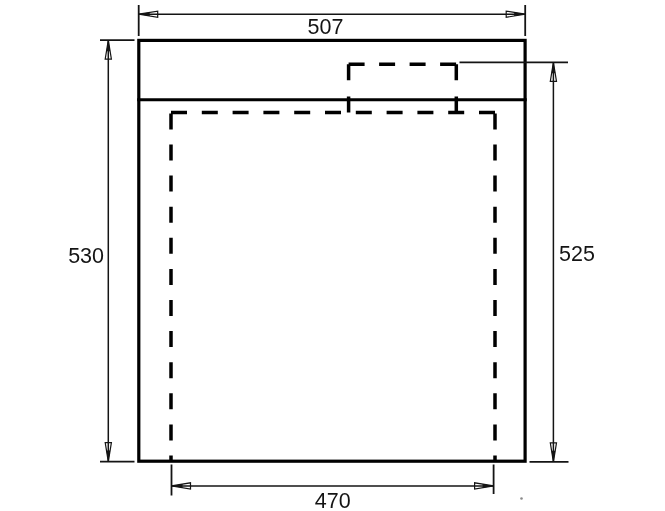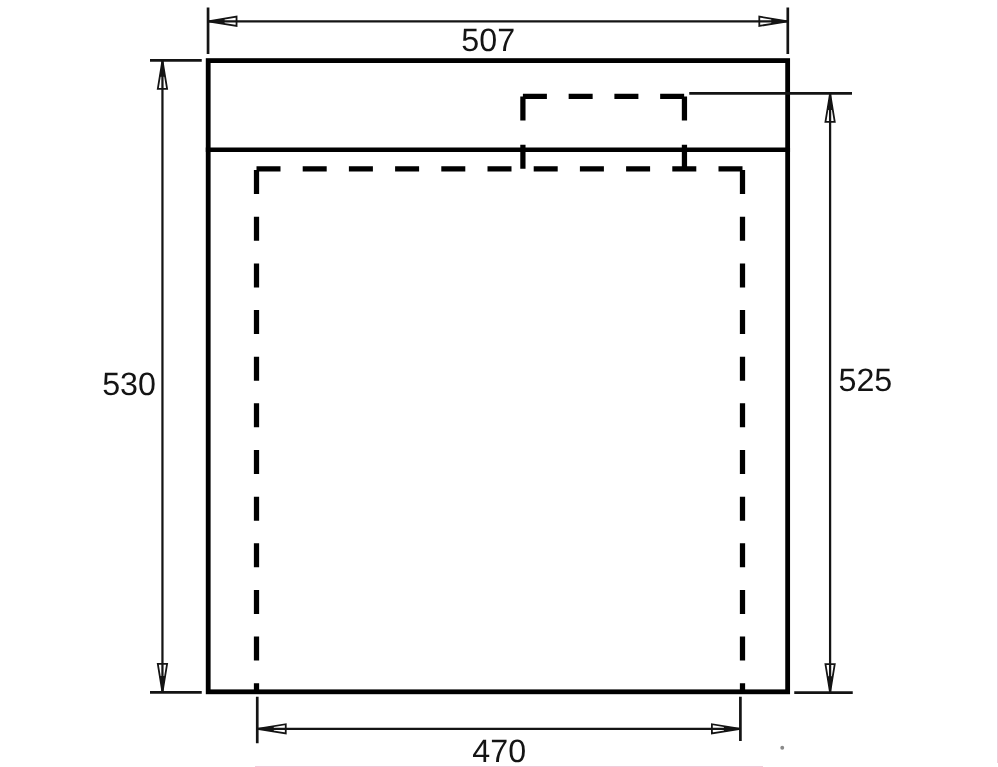--- a/index.html
+++ b/index.html
@@ -1,16 +1,16 @@
 <!DOCTYPE html>
 <html><head>
 <meta charset="utf-8">
 <style>
   html,body{margin:0;padding:0;background:#ffffff;}
-  .wrap{width:665px;height:511px;position:relative;overflow:hidden;background:#be185d;}
+  .wrap{width:665px;height:511px;position:relative;overflow:hidden;background:#0ea5e9;}
   svg{display:block;}
   text{font-family:"Liberation Sans", sans-serif;fill:#141414;}
 </style>
 </head>
 <body>
 <div class="wrap">
 <svg width="665" height="511" viewBox="0 0 665 511" xmlns="http://www.w3.org/2000/svg">
   <defs>
 
     <g id="arrL">

